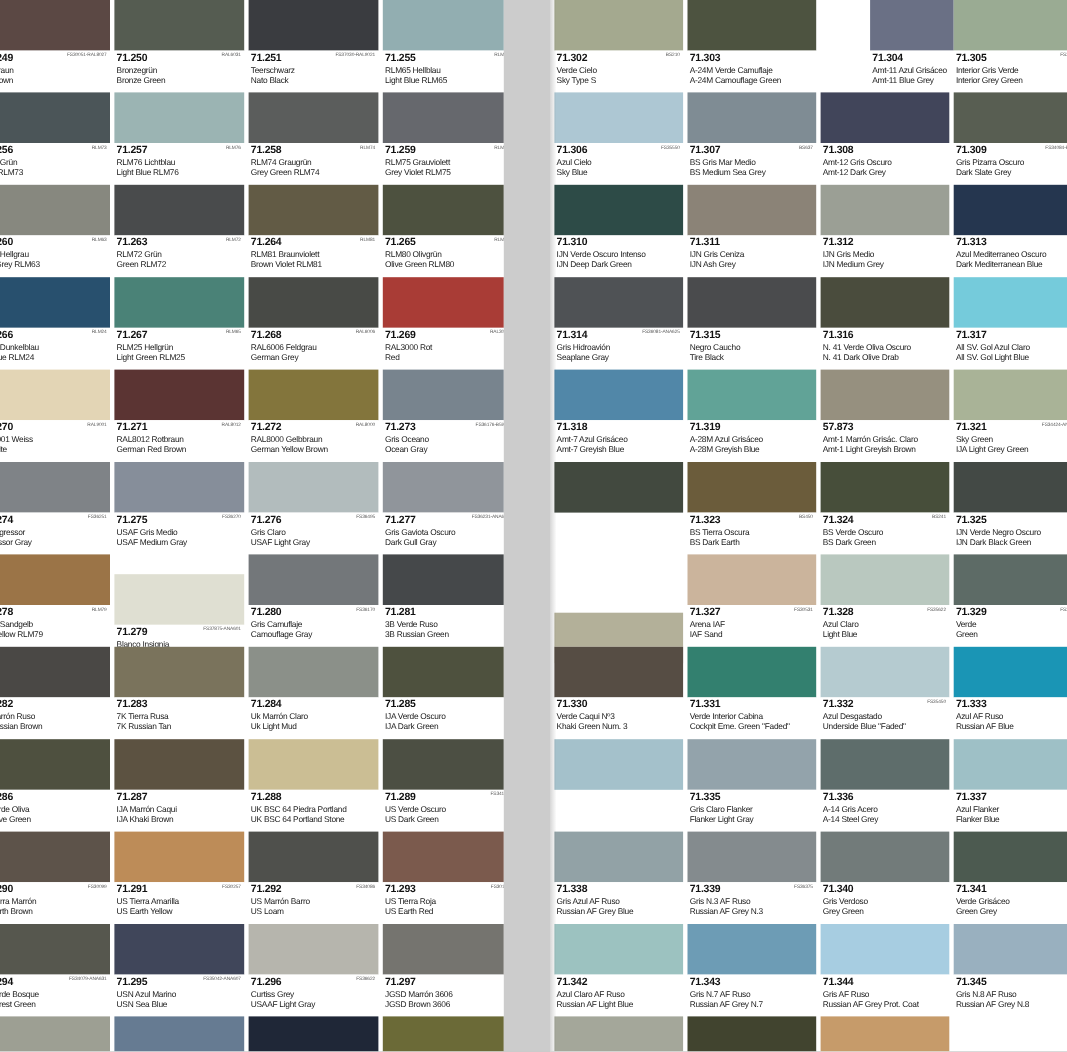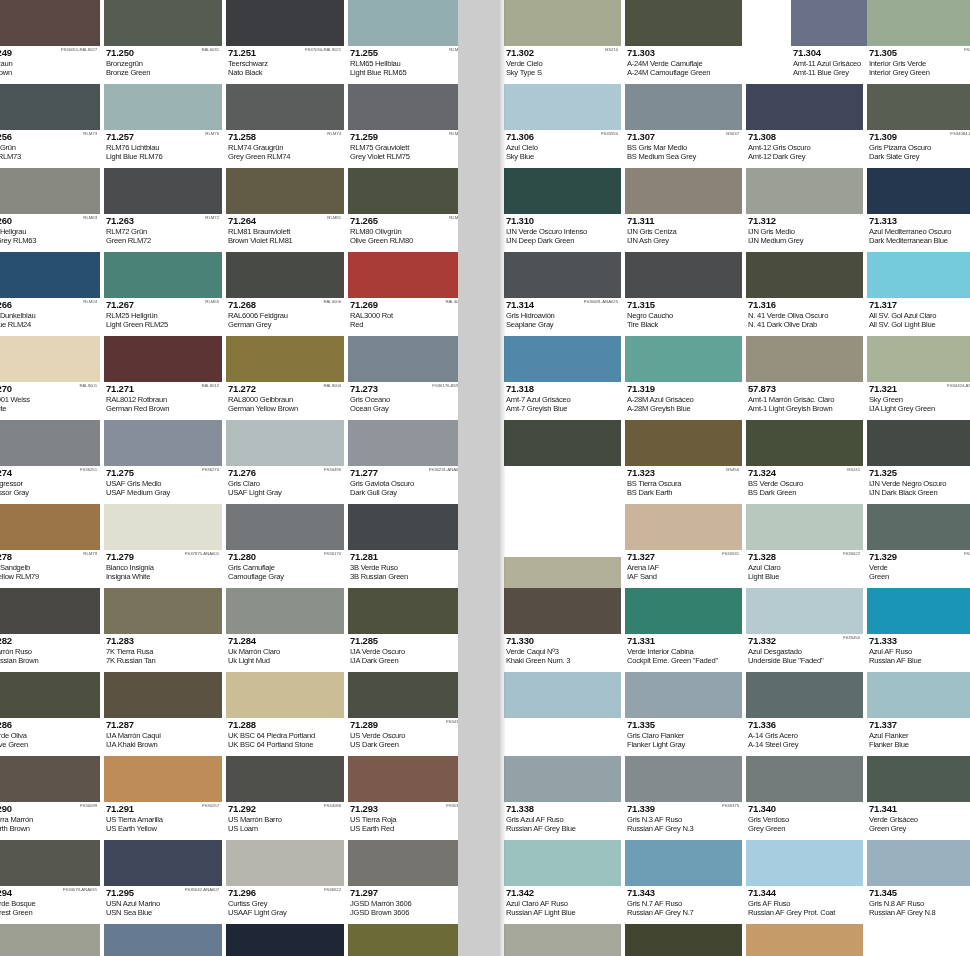--- a/index.html
+++ b/index.html
@@ -301,21 +301,21 @@
         </div>
         <div class="swatch-cell" style="left: 0px; top: 504px;">
           <span class="chip" style="background: rgb(155, 116, 71);"></span>
           <div class="meta">
             <span class="code">71.278</span>
             <span class="ref">RLM79</span>
             <span class="name-es">M79 Sandgelb</span>
             <span class="name-en">nd Yellow RLM79</span>
           </div>
         </div>
-        <div class="swatch-cell" style="left: 122px; top: 504px;">
+        <div class="swatch-cell" style="left: 122px; top: 522px;">
           <span class="chip" style="background: rgb(223, 223, 210);"></span>
           <div class="meta">
             <span class="code">71.279</span>
             <span class="ref">FS37875-ANA601</span>
             <span class="name-es">Blanco Insignia</span>
             <span class="name-en">Insignia White</span>
           </div>
         </div>
         <div class="swatch-cell" style="left: 244px; top: 504px;">
           <span class="chip" style="background: rgb(115, 119, 122);"></span>

